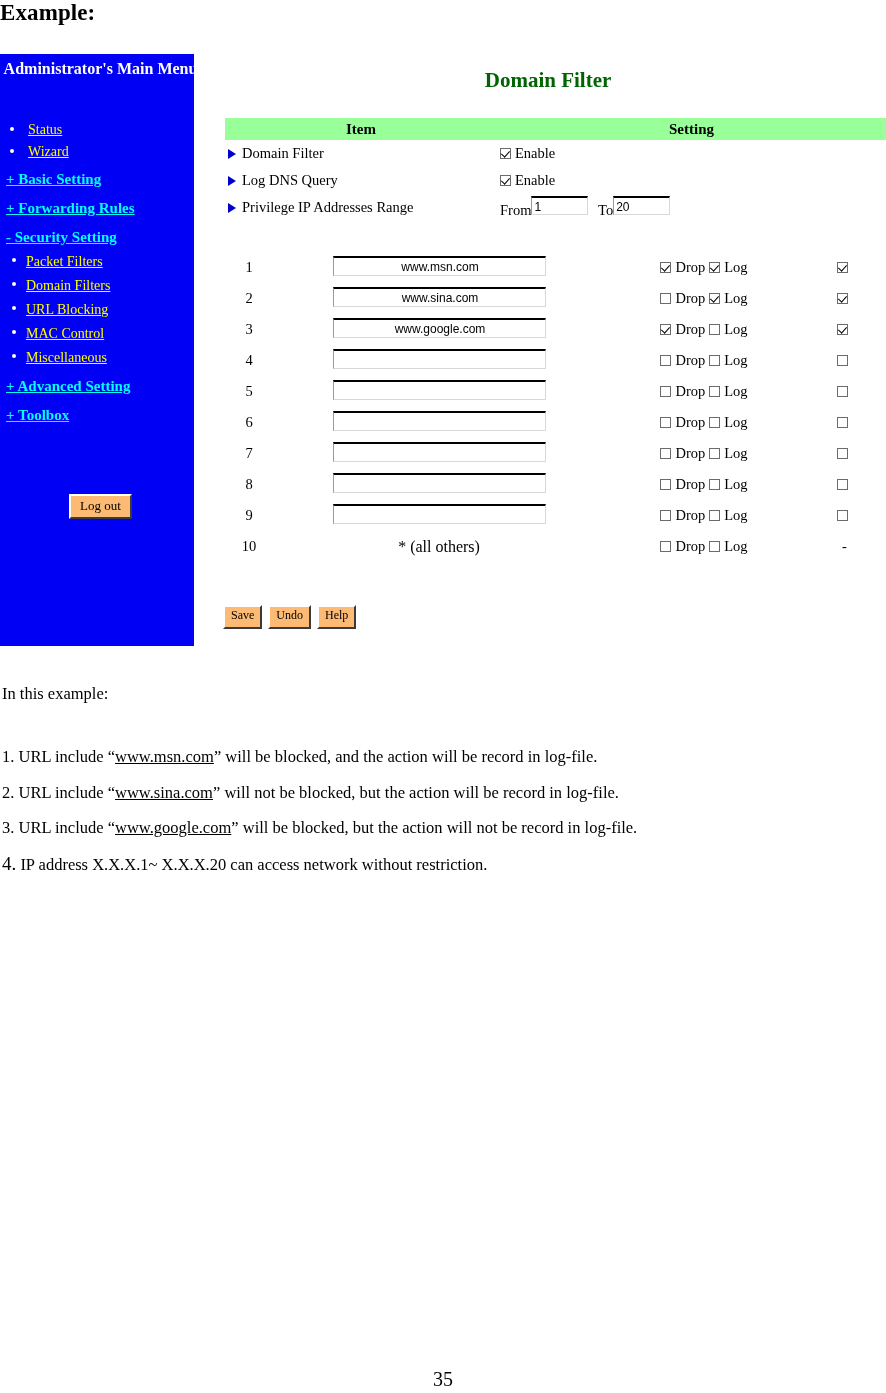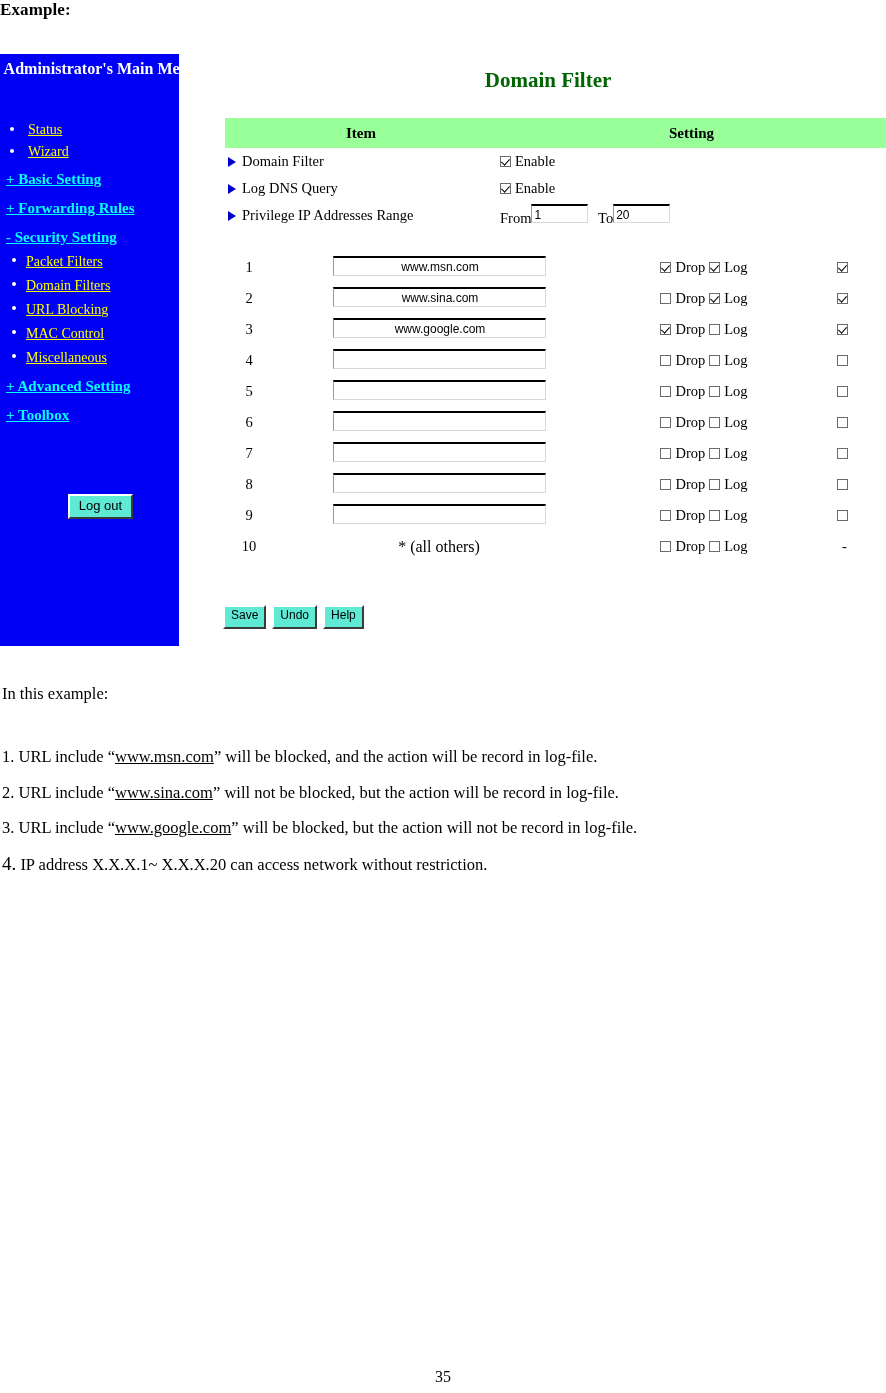--- a/index.html
+++ b/index.html
@@ -14,39 +14,39 @@
     font-family: "Liberation Serif", "DejaVu Serif", serif;
     color: #000000;
     overflow: hidden;
   }
 
   
   .doc-heading {
     position: absolute;
     left: 0px;
     top: 0px;
-    font-size: 17px;
+    font-size: 23px;
     font-weight: bold;
     font-family: "Liberation Serif", "DejaVu Serif", serif;
     letter-spacing: 0.1px;
   }
 
   
   .shot {
     position: absolute;
     left: 0px;
     top: 54px;
     width: 886px;
     height: 592px;
   }
   .sidebar {
     position: absolute;
     left: 0px;
     top: 0px;
-    width: 179px;
+    width: 194px;
     height: 592px;
     background: #0000f5;
   }
   .sidebar-title {
     position: absolute;
     left: 0px;
     top: 4px;
     width: 201px;
     text-align: center;
     color: #ffffff;
@@ -120,27 +120,27 @@
     position: absolute;
     left: 0px;
     top: 440px;
     width: 201px;
     text-align: center;
   }
 
   
   .win-btn {
     display: inline-block;
-    background: #5eead4;
+    background: #fdba74;
     border-top: 2px solid #ffffff;
     border-left: 2px solid #ffffff;
     border-right: 2px solid #3a3a3a;
     border-bottom: 2px solid #3a3a3a;
     padding: 2px 9px 3px 9px;
-    font-family: Liberation Sans, sans-serif;
+    font-family: Liberation Serif, serif;
     font-size: 13px;
     color: #000000;
     line-height: 16px;
     cursor: default;
     text-align: center;
   }
   .win-btn.small {
     font-size: 12px;
     padding: 1px 6px 4px 6px;
     line-height: 15px;
@@ -175,21 +175,21 @@
   table.grid td, table.grid th {
     padding: 0;
     border: 0;
     vertical-align: middle;
   }
   .hdr {
     background: #99ff99;
     text-align: center;
     font-weight: bold;
     font-size: 15px;
-    height: 30px;
+    height: 22px;
     font-family: "Liberation Serif", "DejaVu Serif", serif;
     border-right: 2px solid #ffffff;
   }
   .hdr.last { border-right: 0; }
 
   
   .settings-table {
     left: 15px;
     top: 64px;
     width: 661px;
@@ -300,21 +300,21 @@
   }
   .u { text-decoration: underline; }
   .numbig { font-size: 19px; }
 
   .page-number {
     position: absolute;
     left: 0;
     top: 1368px;
     width: 886px;
     text-align: center;
-    font-size: 16px;
+    font-size: 20px;
     font-family: "Liberation Serif", "DejaVu Serif", serif;
   }
 </style>
 </head>
 <body>
 
 <div class="doc-heading">Example:</div>
 
 <div class="shot">
 

